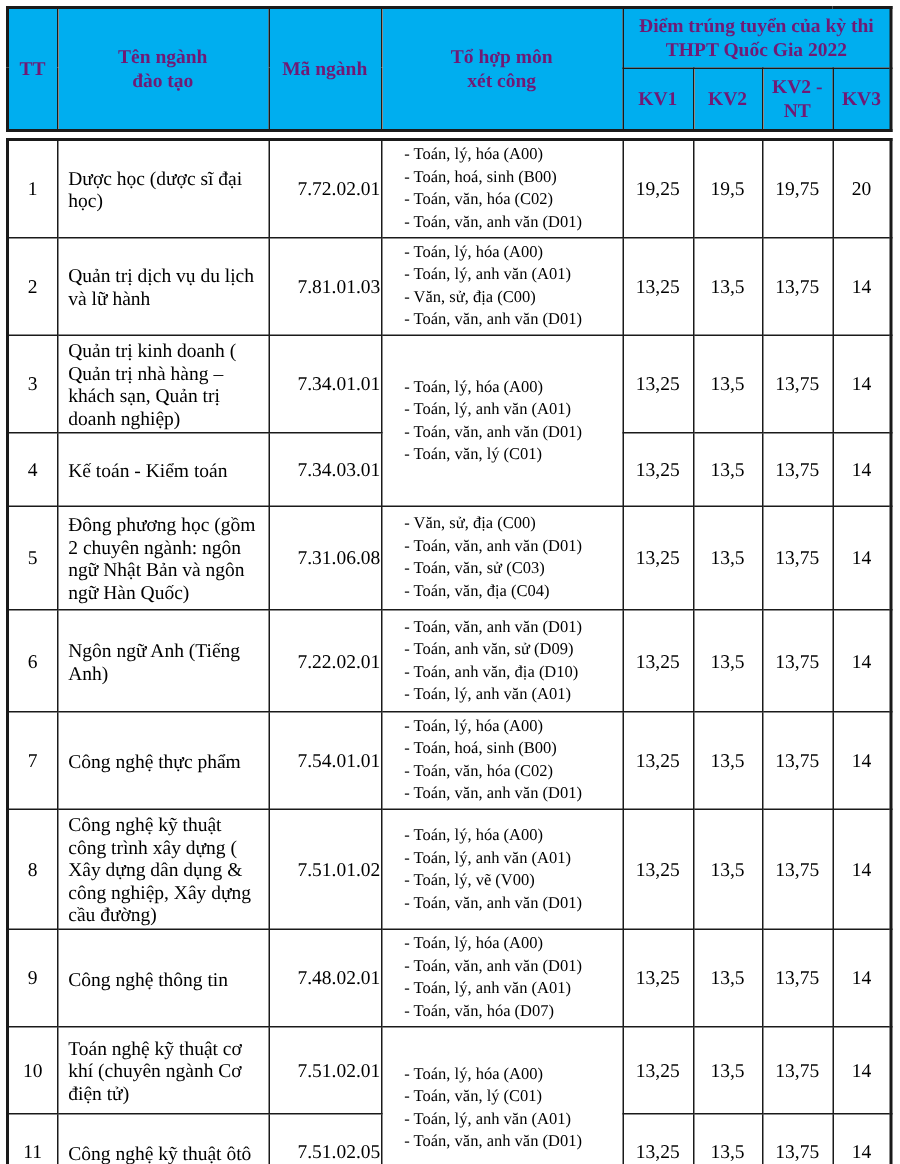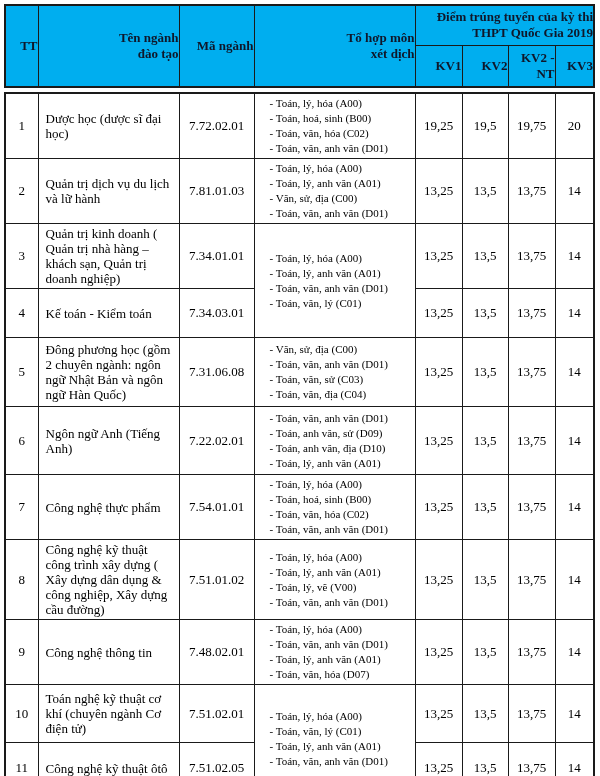--- a/index.html
+++ b/index.html
@@ -6,27 +6,27 @@
   body{
     width:600px;height:776px;background:#ffffff;
     font-family:"Liberation Serif","DejaVu Serif",serif;
     color:#000;
   }
   .page{padding:4px 0 0 4px;}
   table{border-collapse:collapse;table-layout:fixed;width:589px;}
   th,td{border:1.5px solid #1a1a1a;padding:0;overflow:hidden;}
   table{border:2px solid #1a1a1a;}
   th{
-    background:#00AEEF;color:#0f172a;font-weight:bold;
-    font-size:13px;text-align:right;vertical-align:middle;line-height:16px;
+    background:#00AEEF;color:#701a75;font-weight:bold;
+    font-size:13px;text-align:center;vertical-align:middle;line-height:16px;
   }
   .body-tbl{margin-top:4px;}
   td{vertical-align:middle;font-size:13px;}
   td.tt{text-align:center;}
-  td.code{text-align:center;}
+  td.code{text-align:right;}
   td.name{text-align:left;padding:2px 4px 2px 7px;line-height:15px;margin-top:26px;}
   td.subj{text-align:left;padding:2px 2px 2px 15px;font-size:11px;}
   td.subj div{line-height:15px;white-space:nowrap;}
   td.score{text-align:center;}
 </style>
 </head>
 <body>
 
 <div class="page">
 
@@ -44,25 +44,25 @@
     <tbody>
         <tr style="height:40px">
       <th rowspan="2">TT</th>
       <th rowspan="2">
         <div>Tên ngành</div>
         <div>đào tạo</div>
       </th>
       <th rowspan="2">Mã ngành</th>
       <th rowspan="2">
         <div>Tổ hợp môn</div>
-        <div>xét dịch</div>
+        <div>xét công</div>
       </th>
       <th colspan="4">
         <div>Điểm trúng tuyển của kỳ thi</div>
-        <div>THPT Quốc Gia 2019</div>
+        <div>THPT Quốc Gia 2022</div>
       </th>
     </tr>
     <tr style="height:42px">
       <th>KV1</th>
       <th>KV2</th>
       <th>
         <div>KV2 -</div>
         <div>NT</div>
       </th>
       <th>KV3</th>

